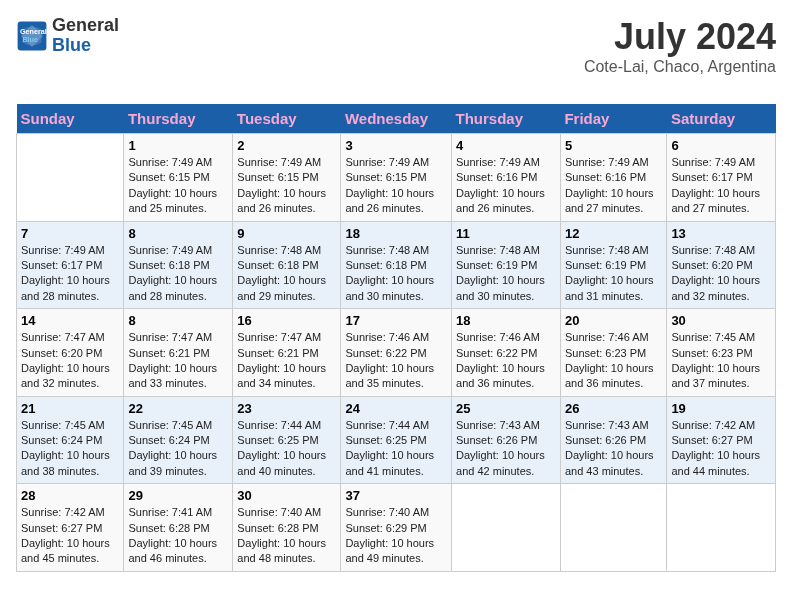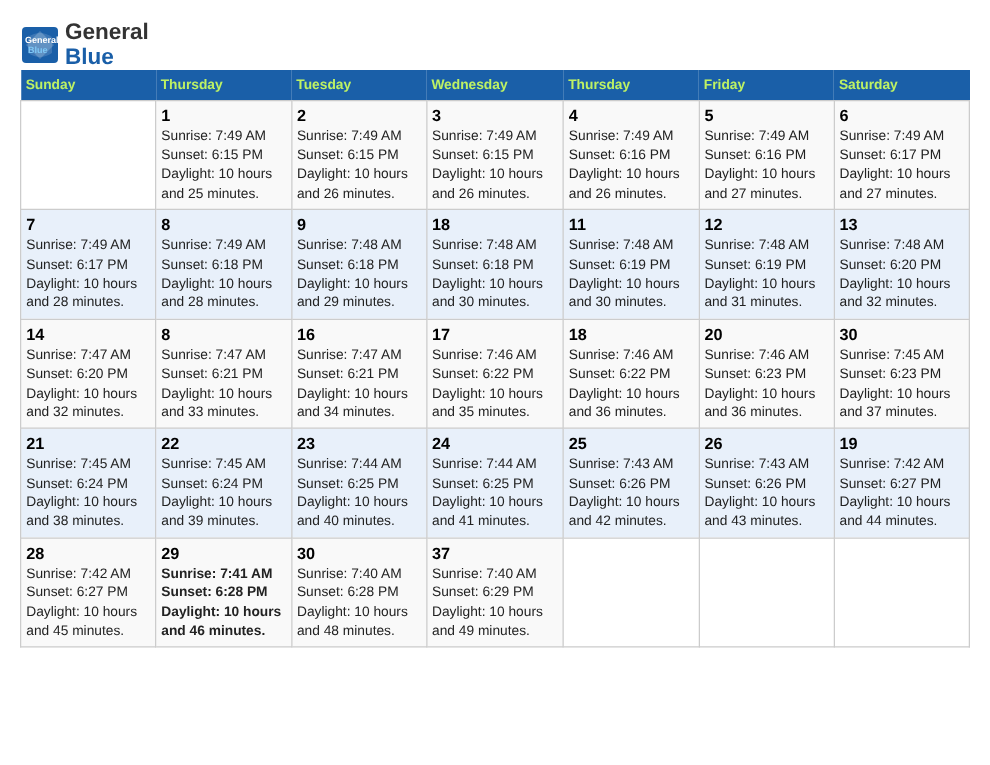--- a/index.html
+++ b/index.html
@@ -7,21 +7,21 @@
       font-family: Arial, sans-serif;
       background: #fff;
       width: 792px;
       min-height: 612px;
       padding: 16px;
     }
     .header-section {
       display: flex;
       justify-content: space-between;
       align-items: flex-start;
-      margin-bottom: 0;
+      margin-bottom: 28px;
     }
     .logo {
       display: flex;
       align-items: center;
       gap: 4px;
     }
     .logo-text {
       font-size: 18px;
       font-weight: bold;
       color: #333;
@@ -44,24 +44,24 @@
       font-size: 16px;
       color: #555;
     }
     table {
       width: 100%;
       border-collapse: collapse;
       font-size: 11px;
     }
     thead tr th {
       background-color: #1a5fa8;
-      color: #bef264;
+      color: #f9a8d4;
       padding: 6px 4px;
       text-align: left;
-      font-size: 11px;
+      font-size: 15px;
       font-weight: bold;
     }
     tbody tr td {
       border: 1px solid #ccc;
       padding: 4px;
       vertical-align: top;
       width: 113px;
     }
     tbody tr:nth-child(odd) td {
       background-color: #f9f9f9;
@@ -91,20 +91,24 @@
       <polygon points="20,6 34,20 20,34 6,20" fill="white" opacity="0.2"></polygon>
       <path d="M8 12 Q20 4 32 12 L32 28 Q20 36 8 28 Z" fill="white" opacity="0.15"></path>
       <text x="5" y="18" font-size="9" fill="white" font-weight="bold">General</text>
       <text x="8" y="28" font-size="9" fill="#7ec8f7" font-weight="bold">Blue</text>
     </svg>
     <div>
       <div class="logo-text">General</div>
       <div class="logo-text logo-blue">Blue</div>
     </div>
   </div>
+  <div class="title-block">
+    <div class="main-title">July 2024</div>
+    <div class="subtitle">Cote-Lai, Chaco, Argentina</div>
+  </div>
 </div>
 
 <table>
   <thead>
     <tr>
     <th>Sunday</th>
         <th>Thursday</th>
         <th>Tuesday</th>
         <th>Wednesday</th>
         <th>Thursday</th>
@@ -314,21 +318,21 @@
       <tr>
         <td>
           <span class="day-num">28</span>
           <div class="day-info" style="white-space: pre-line;">Sunrise: 7:42 AM
 Sunset: 6:27 PM
 Daylight: 10 hours
 and 45 minutes.</div>
         </td>
         <td>
           <span class="day-num">29</span>
-          <div class="day-info" style="white-space: pre-line; font-weight: bold;">Sunrise: 7:41 AM
+          <div class="day-info" style="white-space: pre-line;">Sunrise: 7:41 AM
 Sunset: 6:28 PM
 Daylight: 10 hours
 and 46 minutes.</div>
         </td>
         <td>
           <span class="day-num">30</span>
           <div class="day-info" style="white-space: pre-line;">Sunrise: 7:40 AM
 Sunset: 6:28 PM
 Daylight: 10 hours
 and 48 minutes.</div>

